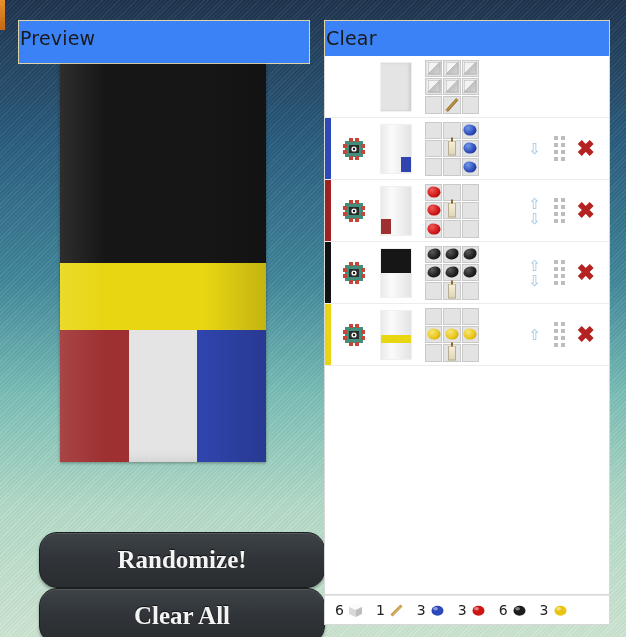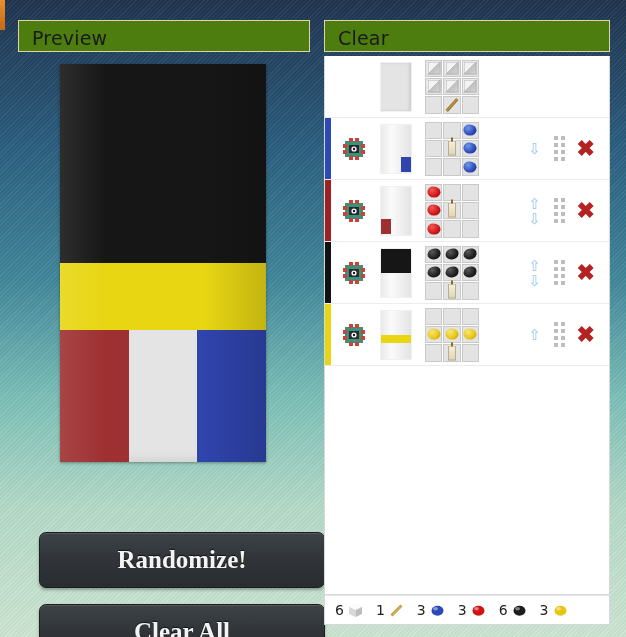--- a/index.html
+++ b/index.html
@@ -13,45 +13,45 @@
   }
   #orange-sliver {
     position: absolute; left: 0; top: 0; width: 5px; height: 30px;
     background: linear-gradient(180deg,#e8912e,#c46a14);
   }
 
   
   #left-col { position: absolute; left: 18px; top: 20px; width: 292px; height: 605px; }
 
   .panel-header {
-    background: #4d7c0f;
+    background: #3b82f6;
     border: 1px solid #e0d3a8;
-    height: 32px; line-height: 34px;
-    padding-left: 13px;
+    height: 44px; line-height: 34px;
+    padding-left: 1px;
     font-size: 19px; color: #1a1a1a;
     font-family: "DejaVu Sans", sans-serif;
     letter-spacing: .2px;
   }
 
   
   #banner-wrap { position: absolute; left: 42px; top: 44px; width: 206px; height: 398px; }
   #banner {
     width: 100%; height: 100%;
     position: relative; overflow: hidden;
     box-shadow: 0 1px 3px rgba(0,0,0,.35);
   }
   .bn-layer { position: absolute; inset: 0; }
 
   
   #btn-stack { position: absolute; left: 21px; top: 512px; width: 286px; }
   .big-btn {
-    display: block; width: 100%; height: 56px; margin-bottom: 16px;
+    display: block; width: 100%; height: 56px; margin-bottom: 0;
     background: linear-gradient(180deg,#3d4246 0%, #2f3337 55%, #292d30 100%);
     border: 1px solid #1b1e20;
-    border-radius: 7px;
+    border-radius: 18px;
     color: #f4f4f4;
     font-family: "Liberation Serif", serif;
     font-weight: bold; font-size: 25px;
     text-shadow: 0 -1px 1px rgba(0,0,0,.7);
     box-shadow: inset 0 1px 0 rgba(255,255,255,.12), 0 2px 3px rgba(0,0,0,.3);
     cursor: pointer;
   }
 
   
   #right-col { position: absolute; left: 324px; top: 20px; width: 286px; height: 605px; }

